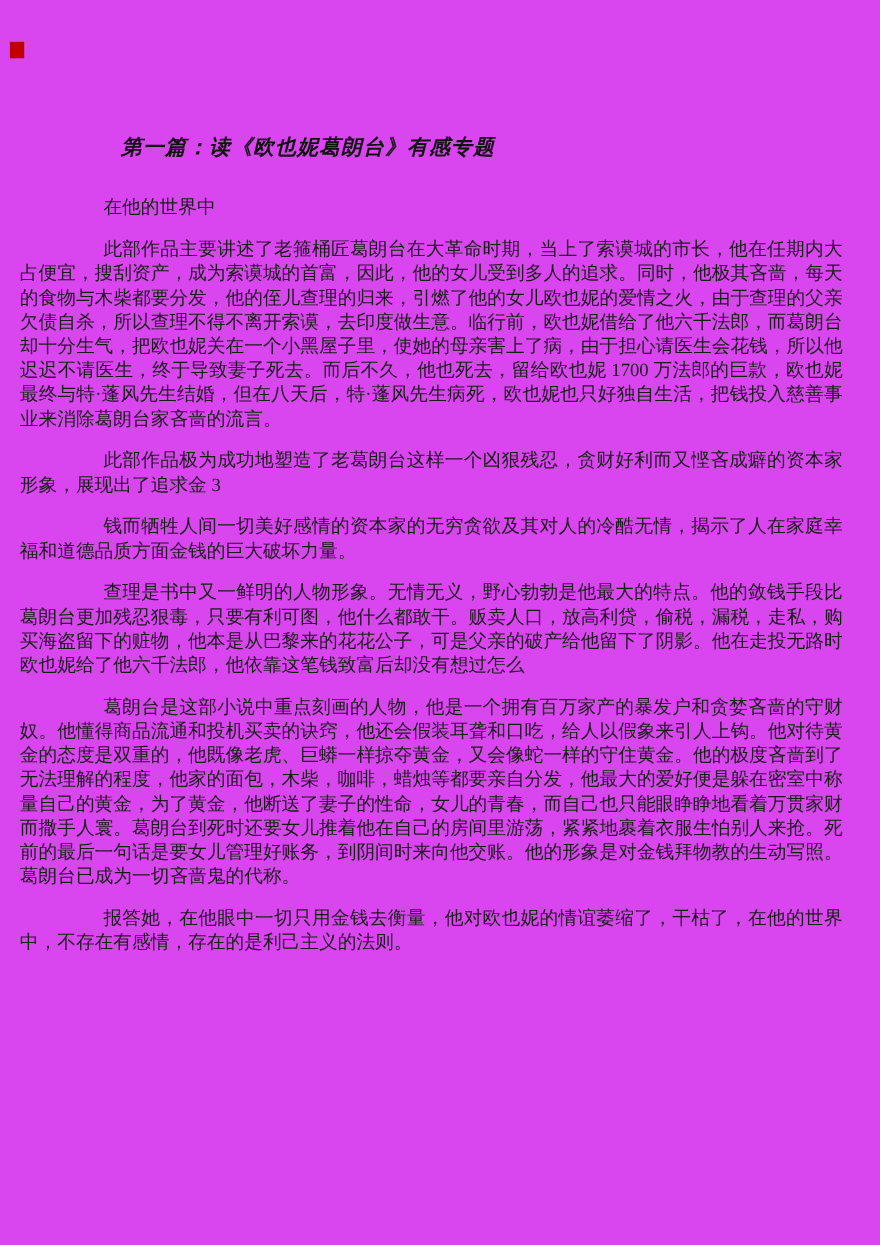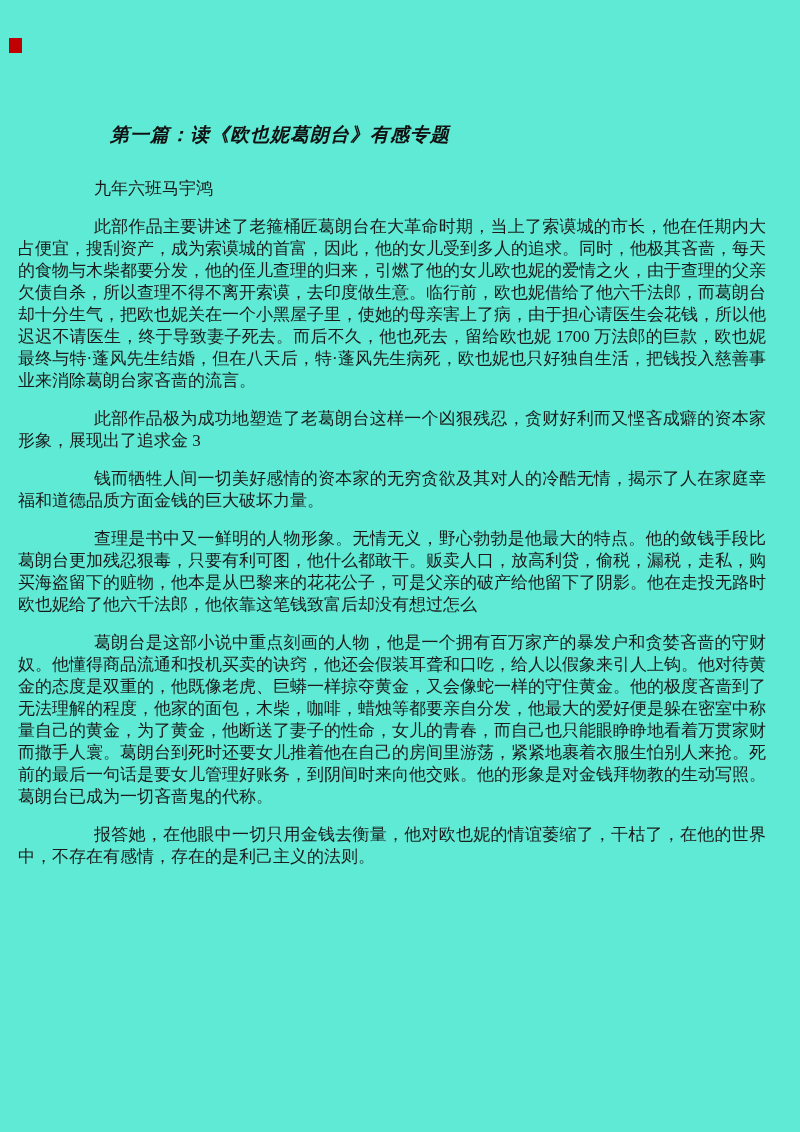--- a/index.html
+++ b/index.html
@@ -41,26 +41,26 @@
     line-height: 22px;
     text-align: justify;
     text-indent: 76px;
     color: #1a1a1a;
     letter-spacing: 0;
   }
 </style>
 </head>
 <body>
 
-<div class="page" style="background: #5eead4;">
+<div class="page" style="background: #d946ef;">
   <div class="logo-mark" style="background: rgb(192, 0, 0);"></div>
   <div class="content">
     <h1 class="doc-title">第一篇：读《欧也妮葛朗台》有感专题</h1>
     <div id="doc-body" style="color: rgb(26, 26, 26);">
-        <p class="para">九年六班马宇鸿</p>
+        <p class="para">在他的世界中</p>
         <p class="para">此部作品主要讲述了老箍桶匠葛朗台在大革命时期，当上了索谟城的市长，他在任期内大占便宜，搜刮资产，成为索谟城的首富，因此，他的女儿受到多人的追求。同时，他极其吝啬，每天的食物与木柴都要分发，他的侄儿查理的归来，引燃了他的女儿欧也妮的爱情之火，由于查理的父亲欠债自杀，所以查理不得不离开索谟，去印度做生意。临行前，欧也妮借给了他六千法郎，而葛朗台却十分生气，把欧也妮关在一个小黑屋子里，使她的母亲害上了病，由于担心请医生会花钱，所以他迟迟不请医生，终于导致妻子死去。而后不久，他也死去，留给欧也妮 1700 万法郎的巨款，欧也妮最终与特·蓬风先生结婚，但在八天后，特·蓬风先生病死，欧也妮也只好独自生活，把钱投入慈善事业来消除葛朗台家吝啬的流言。</p>
         <p class="para">此部作品极为成功地塑造了老葛朗台这样一个凶狠残忍，贪财好利而又悭吝成癖的资本家形象，展现出了追求金 3</p>
         <p class="para">钱而牺牲人间一切美好感情的资本家的无穷贪欲及其对人的冷酷无情，揭示了人在家庭幸福和道德品质方面金钱的巨大破坏力量。</p>
         <p class="para">查理是书中又一鲜明的人物形象。无情无义，野心勃勃是他最大的特点。他的敛钱手段比葛朗台更加残忍狠毒，只要有利可图，他什么都敢干。贩卖人口，放高利贷，偷税，漏税，走私，购买海盗留下的赃物，他本是从巴黎来的花花公子，可是父亲的破产给他留下了阴影。他在走投无路时欧也妮给了他六千法郎，他依靠这笔钱致富后却没有想过怎么</p>
         <p class="para">葛朗台是这部小说中重点刻画的人物，他是一个拥有百万家产的暴发户和贪婪吝啬的守财奴。他懂得商品流通和投机买卖的诀窍，他还会假装耳聋和口吃，给人以假象来引人上钩。他对待黄金的态度是双重的，他既像老虎、巨蟒一样掠夺黄金，又会像蛇一样的守住黄金。他的极度吝啬到了无法理解的程度，他家的面包，木柴，咖啡，蜡烛等都要亲自分发，他最大的爱好便是躲在密室中称量自己的黄金，为了黄金，他断送了妻子的性命，女儿的青春，而自己也只能眼睁睁地看着万贯家财而撒手人寰。葛朗台到死时还要女儿推着他在自己的房间里游荡，紧紧地裹着衣服生怕别人来抢。死前的最后一句话是要女儿管理好账务，到阴间时来向他交账。他的形象是对金钱拜物教的生动写照。葛朗台已成为一切吝啬鬼的代称。</p>
         <p class="para">报答她，在他眼中一切只用金钱去衡量，他对欧也妮的情谊萎缩了，干枯了，在他的世界中，不存在有感情，存在的是利己主义的法则。</p>
       </div>
   </div>
 </div>
 

